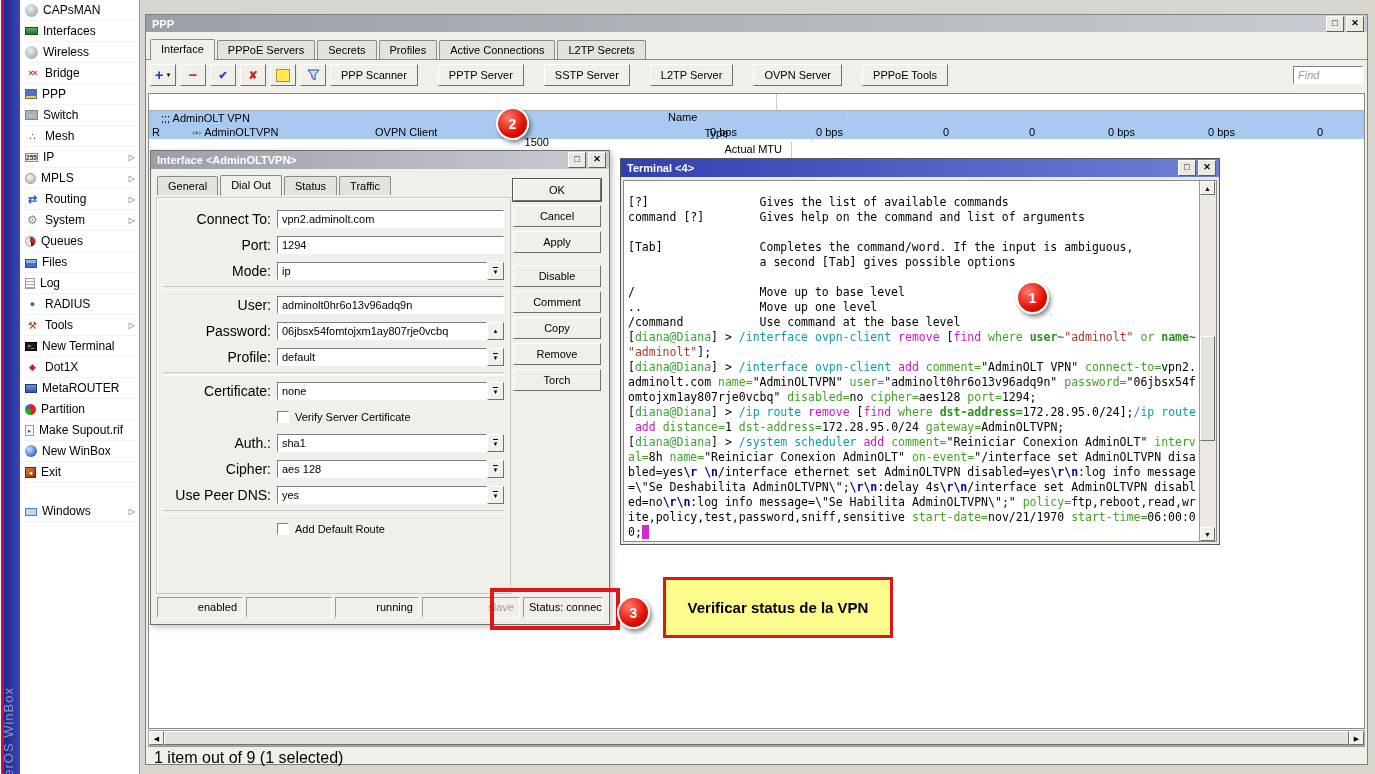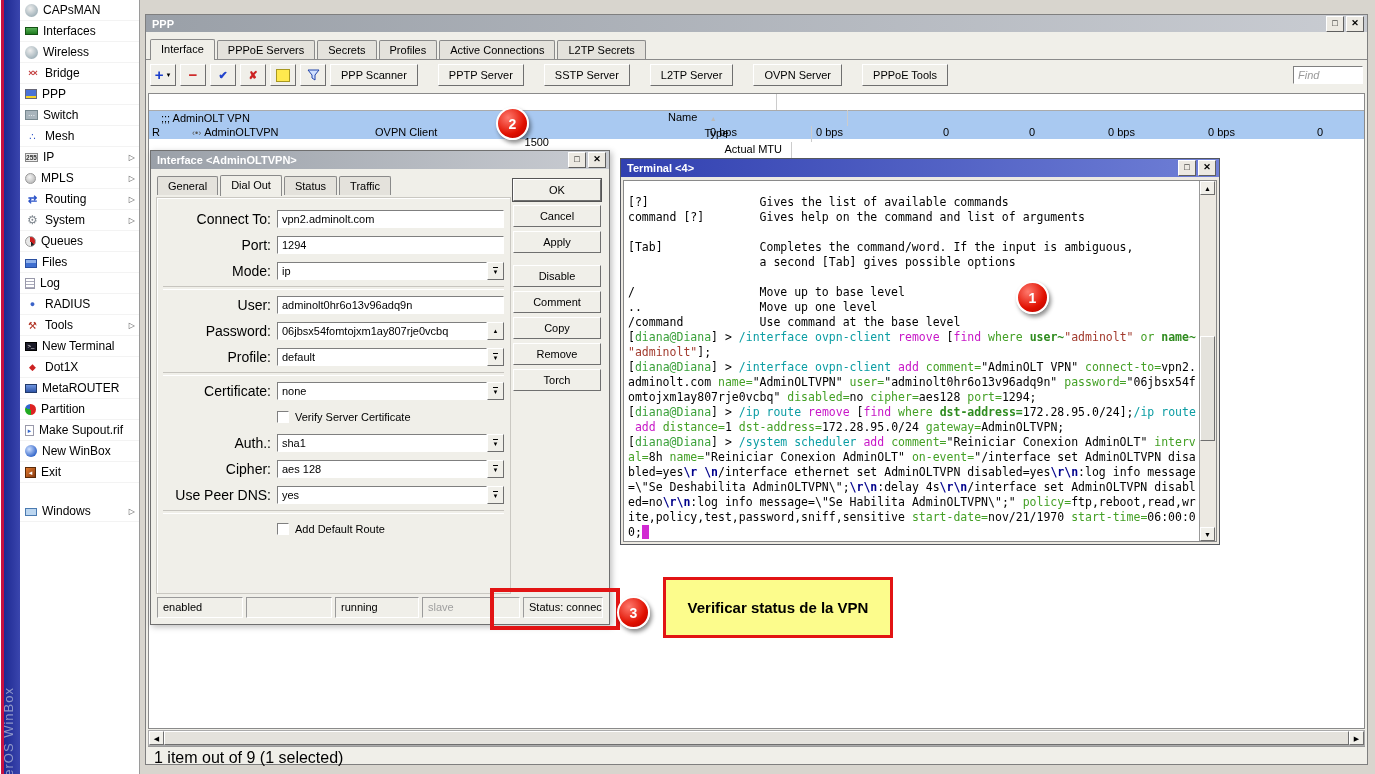--- a/index.html
+++ b/index.html
@@ -105,21 +105,21 @@
   .fsep{height:2px;border-top:1px solid #c7c5bf;border-bottom:1px solid #fff;margin:2px 6px;}
   .cb{width:12px;height:12px;background:#fff;border:1px solid;border-color:#7f7f7f #fff #fff #7f7f7f;
     box-sizing:border-box;margin-right:6px;flex:none;}
   .cbrow .flabel{visibility:hidden;}
   .cblabel{font-size:11px;}
   #dlg-btns{position:absolute;right:8px;top:28px;width:88px;display:flex;flex-direction:column;gap:4px;}
   .dbtn{height:22px;background:#f0efe9;border:1px solid;border-color:#fff #6f6f6f #6f6f6f #fff;
     font-size:11px;display:flex;align-items:center;justify-content:center;box-sizing:border-box;}
   .dbtn.default{box-shadow:0 0 0 1px #555;}
   .dbtn.gap{margin-top:8px;}
-  #dlg-foot{position:absolute;left:6px;right:6px;bottom:6px;height:21px;display:flex;gap:3px;}
+  #dlg-foot{position:absolute;left:6px;right:6px;bottom:6px;height:21px;display:flex;gap:3px;text-align:right;}
   .fcell{border:1px solid;border-color:#9a9a9a #fff #fff #9a9a9a;font-size:11px;padding:3px 5px;
     box-sizing:border-box;white-space:nowrap;overflow:hidden;flex:none;}
   .fcell.dis{color:#a0a0a0;}
   .fcell.flex{flex:1;}
   
   #term-win{position:absolute;left:620px;top:158px;width:600px;height:387px;background:#ECE9E2;
     border:1px solid #55585f;box-sizing:border-box;z-index:3;}
   #term-body{position:absolute;left:2px;right:2px;top:21px;bottom:2px;background:#fff;
     border:1px solid #8a8a8a;overflow:hidden;}
   #term-text{position:absolute;left:4px;top:14px;right:18px;bottom:0;

